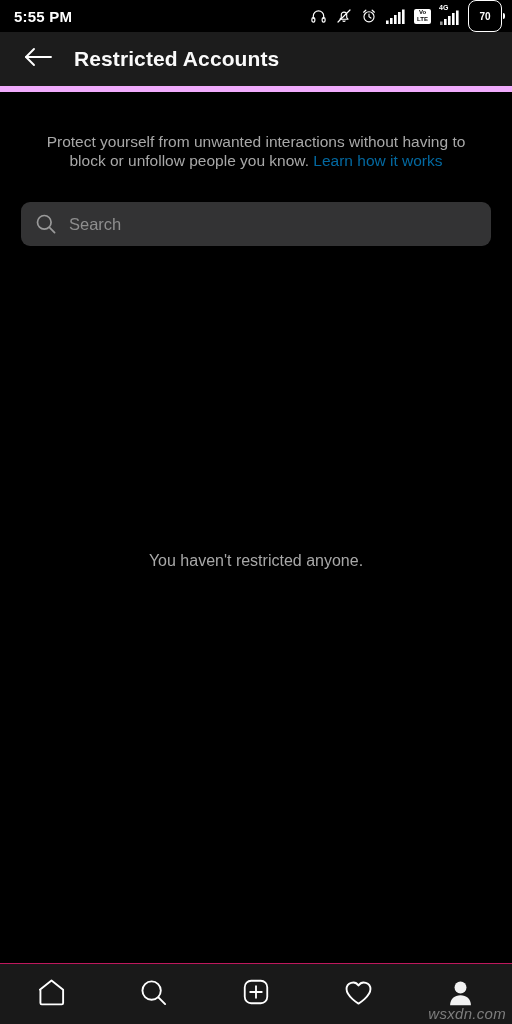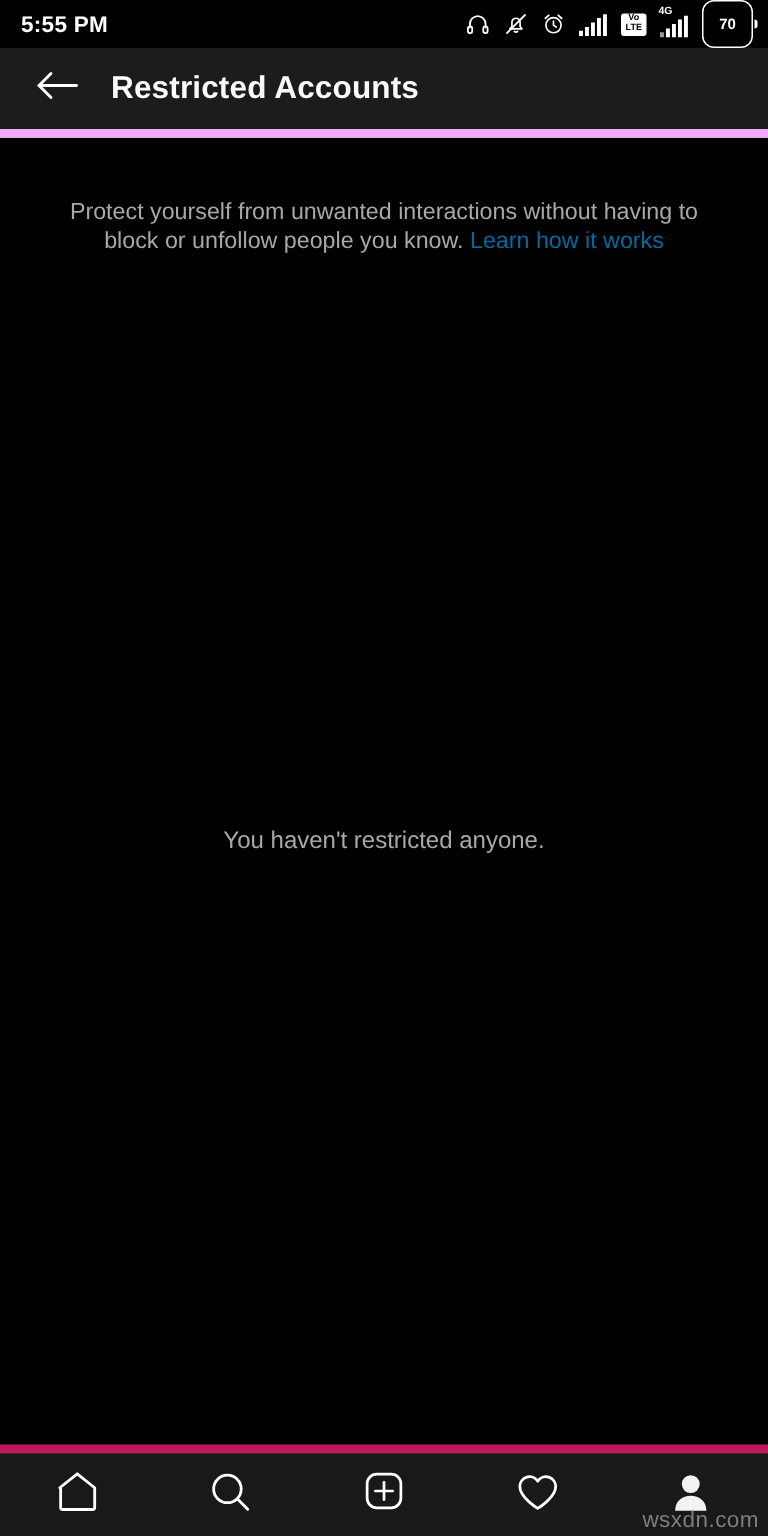--- a/index.html
+++ b/index.html
@@ -127,23 +127,24 @@
   .empty-text {
     font-size:16px;
     color:#a8a8a8;
     transform:translateY(33px);
   }
 
   
   .bottomnav {
     height:61px; flex:0 0 61px;
     background:#191919;
-    border-top:6px solid #be185d;
+    border-top:1px solid #be185d;
     display:flex; align-items:center;
     position:relative;
+    font-style:italic;
   }
   .nav-item {
     flex:1 1 0;
     display:flex; align-items:center; justify-content:center;
     height:100%;
     cursor:pointer;
   }
   .watermark {
     position:absolute;
     right:6px; bottom:2px;
@@ -231,20 +232,31 @@
     </div>
     <div class="header-title">Restricted Accounts</div>
   </div>
 
   <div class="body-area">
 
     <div class="description">
       <span>Protect yourself from unwanted interactions without having to block or unfollow people you know. </span><span class="link">Learn how it works</span>
     </div>
 
+    <div class="search-wrap">
+      <div class="search-box">
+        <span class="search-icon">
+          <svg width="22" height="22" viewBox="0 0 22 22">
+            <circle cx="9.3" cy="9.3" r="6.8" fill="none" stroke="#9a9a9a" stroke-width="1.7"></circle>
+            <line x1="14.4" y1="14.4" x2="19.6" y2="19.6" stroke="#9a9a9a" stroke-width="1.7" stroke-linecap="round"></line>
+          </svg>
+        </span>
+        <span class="search-placeholder">Search</span>
+      </div>
+    </div>
 
     <div class="empty-state">
       <span class="empty-text">You haven't restricted anyone.</span>
     </div>
 
   </div>
 
   <div class="bottomnav">
 
     <div class="nav-item">

